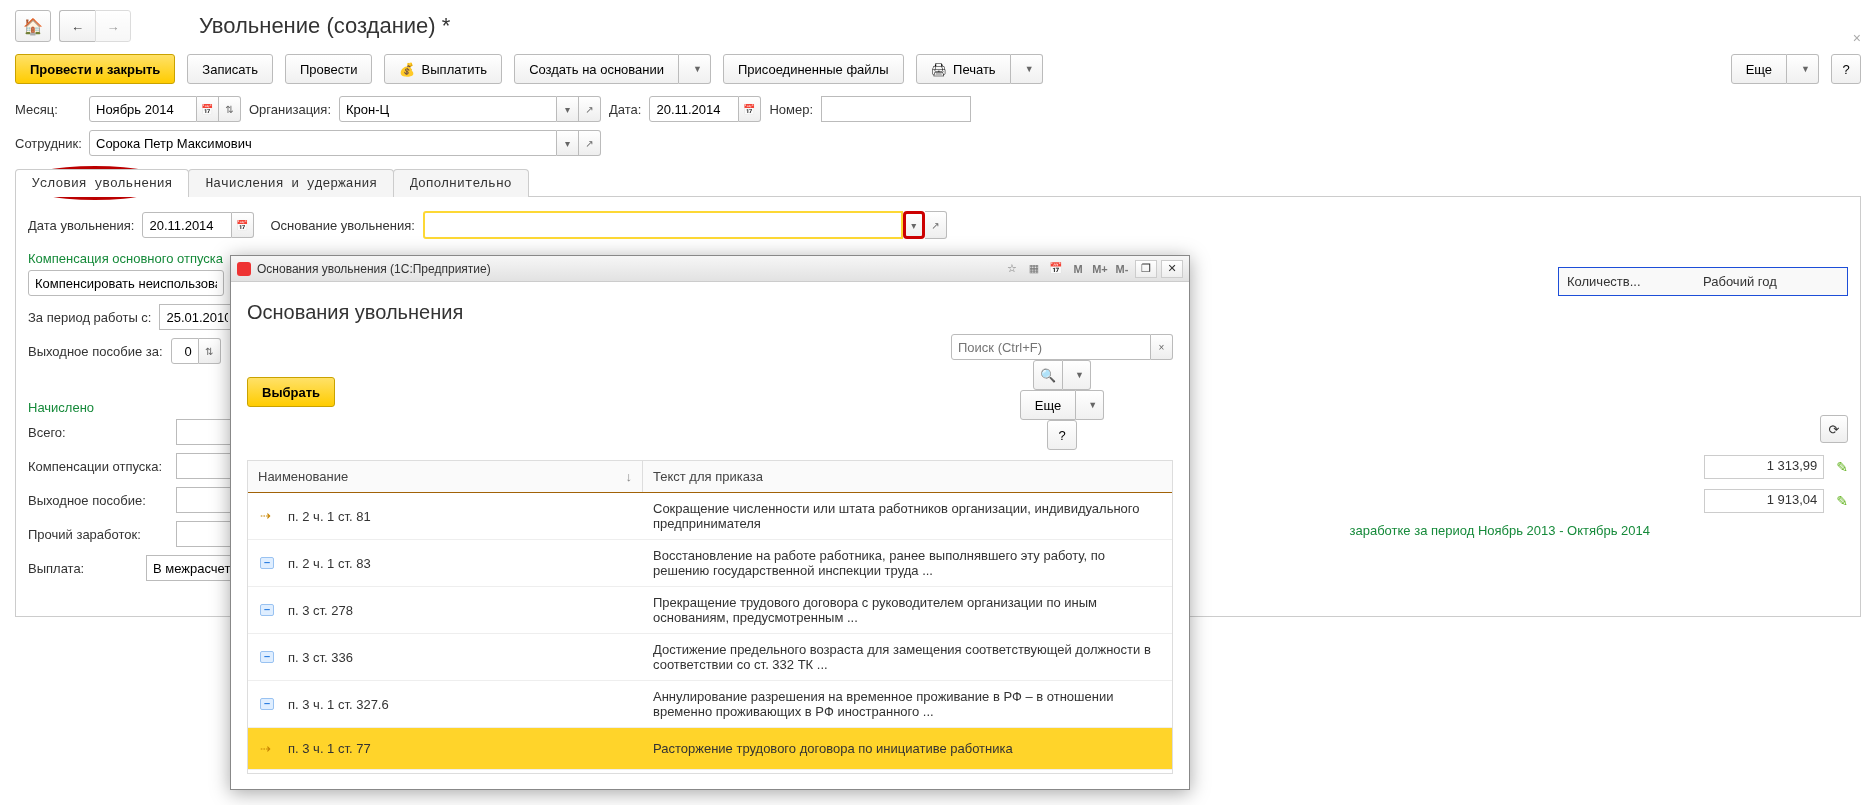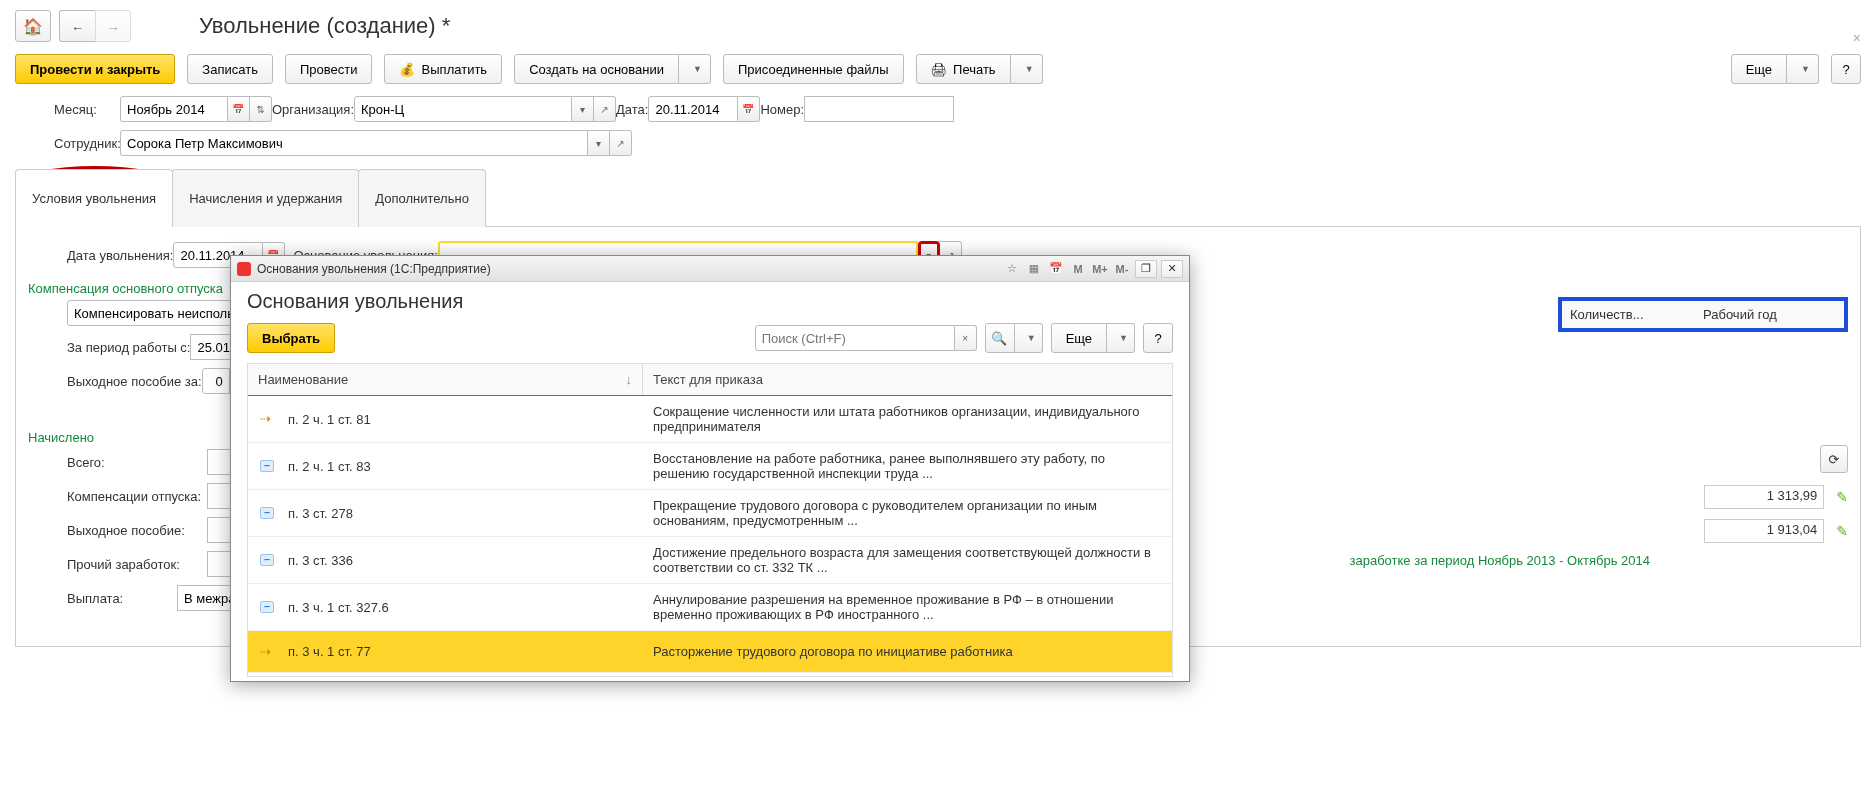--- a/index.html
+++ b/index.html
@@ -20,64 +20,64 @@
   .btn { height: 30px; padding: 0 14px; border:1px solid #bbb; background:linear-gradient(#fff,#f0f0f0); border-radius:3px; display:inline-flex; align-items:center; gap:6px; cursor:pointer; font-size:13px; white-space:nowrap;}
   .btn.primary { background: linear-gradient(#ffe168,#ffcc00); border-color:#c9a200; font-weight:bold;}
   .btn .caret { font-size:9px; color:#666; margin-left:6px;}
   .btn-split { display:inline-flex;}
   .btn-split .btn { border-radius:3px 0 0 3px;}
   .btn-split .btn+.btn { border-left:none; border-radius:0 3px 3px 0; padding:0 8px;}
   .spacer { flex:1;}
   .btn.icon-only { padding:0; width:30px; justify-content:center;}
 
   
-  .form-row { display:flex; align-items:center; gap:0; margin-bottom:8px;margin-left:39px;}
+  .form-row { display:flex; align-items:center; gap:8px; margin-bottom:8px;}
   .lbl { display:inline-block;}
   .input { height:26px; border:1px solid #bbb; padding:0 6px; background:#fff; font-size:13px;}
   .input-combo { display:inline-flex; align-items:stretch;}
   .input-combo .input { border-radius:0;}
   .input-combo .ibtn { width:22px; border:1px solid #bbb; border-left:none; background:linear-gradient(#fff,#eee); display:flex; align-items:center; justify-content:center; cursor:pointer; font-size:10px; color:#666;}
   .input-combo .input:first-child { border-top-left-radius:3px; border-bottom-left-radius:3px;}
   .input-combo :last-child { border-top-right-radius:3px; border-bottom-right-radius:3px;}
 
   
   .tabs { display:flex; border-bottom:1px solid #ccc; margin-top:12px; position:relative;}
-  .tab { padding:21px 16px; border:1px solid #ccc; border-bottom:none; background:#f5f5f5; cursor:pointer; position:relative; top:1px; border-radius:4px 4px 0 0; margin-right:-1px;}
+  .tab { padding:6px 16px; border:1px solid #ccc; border-bottom:none; background:#f5f5f5; cursor:pointer; position:relative; top:1px; border-radius:4px 4px 0 0; margin-right:-1px;font-family:Liberation Mono, monospace;}
   .tab.active { background:#fff; font-weight:normal; z-index:2;}
   .red-circle { position:absolute; border:3px solid #b00; border-radius:50% / 50%; width:150px; height:34px; left:5px; top:-2px; pointer-events:none;}
 
   
   .tab-content { border:1px solid #ccc; border-top:none; padding:14px 12px; min-height:420px; position:relative;}
   .highlight-input { border:2px solid #fdd835 !important; height:28px;}
   .red-box { border:3px solid #c00 !important; border-radius:4px;}
 
   .green-head { color:#168a3a; padding:4px 0;}
 
   
   .results-table { position:absolute; right:12px; top:70px; width:290px;}
-  .results-head { border:4px solid #1d4ed8; padding:6px 8px; display:flex; background:#f9f9f9;}
+  .results-head { border:1px solid #1d4ed8; padding:6px 8px; display:flex; background:#f9f9f9;}
   .results-head > div { flex:1;}
   .reload-btn { position:absolute; right:12px; top:218px; width:28px; height:28px; border:1px solid #bbb; border-radius:3px; display:flex; align-items:center; justify-content:center; background:linear-gradient(#fff,#eee); cursor:pointer;}
   .val-row { display:flex; align-items:center; gap:12px; justify-content:flex-end; position:absolute; right:12px;}
   .val-box { width:120px; height:24px; border:1px solid #ccc; text-align:right; padding:2px 6px; background:#fff;}
   .pencil { color:#5cb016; font-size:14px;}
 
   
   .popup-backdrop { position:absolute; left:230px; top:255px; width:960px; box-shadow:0 3px 18px rgba(0,0,0,.35); background:#fff; border:1px solid #888; z-index:50;}
   .popup-titlebar { height:26px; background:linear-gradient(#f6f6f6,#e2e2e2); border-bottom:1px solid #ccc; display:flex; align-items:center; padding:0 6px; gap:6px; font-size:12px;}
   .popup-titlebar .fav { width:14px; height:14px; background:#e33; border-radius:3px;}
   .popup-titlebar .tb-icons { margin-left:auto; display:flex; gap:4px; align-items:center;}
   .tb-ico { width:18px; height:18px; display:flex; align-items:center; justify-content:center; font-size:11px; color:#777;}
   .tb-ico.m { font-weight:bold;}
   .win-btn { width:22px; height:18px; border:1px solid #ccc; background:linear-gradient(#fff,#eee); display:flex; align-items:center; justify-content:center; font-size:11px; cursor:pointer;}
 
-  .popup-body { padding:4px 16px;}
+  .popup-body { padding:15px 16px;}
   .popup-title { font-size:20px; margin:4px 0 10px;}
   .popup-toolbar { display:flex; align-items:center; gap:8px;}
-  .search-wrap { margin-left:auto; display:flex; align-items:center; gap:8px;}
+  .search-wrap { margin-left:auto; display:flex; align-items:center; flex-direction:column;}
   .grid { border:1px solid #ddd; margin-top:10px;}
   .grid-head { display:flex; background:#fafafa; border-bottom:1px solid #a16207;}
   .grid-head .col { padding:8px 10px; font-size:13px; color:#444;}
   .col1 { width:395px; border-right:1px solid #ddd; display:flex; align-items:center; justify-content:space-between;}
   .col2 { flex:1;}
   .grid-body { max-height:280px; overflow-y:auto;}
   .grid-row { display:flex; border-bottom:1px solid #eee; min-height:42px; align-items:center;}
   .grid-row.selected { background:#ffd42a;}
   .grid-row .c1 { width:395px; padding:8px 10px 8px 40px; position:relative; font-size:13px;}
   .grid-row .c2 { flex:1; padding:8px 10px; font-size:13px; color:#333;}

